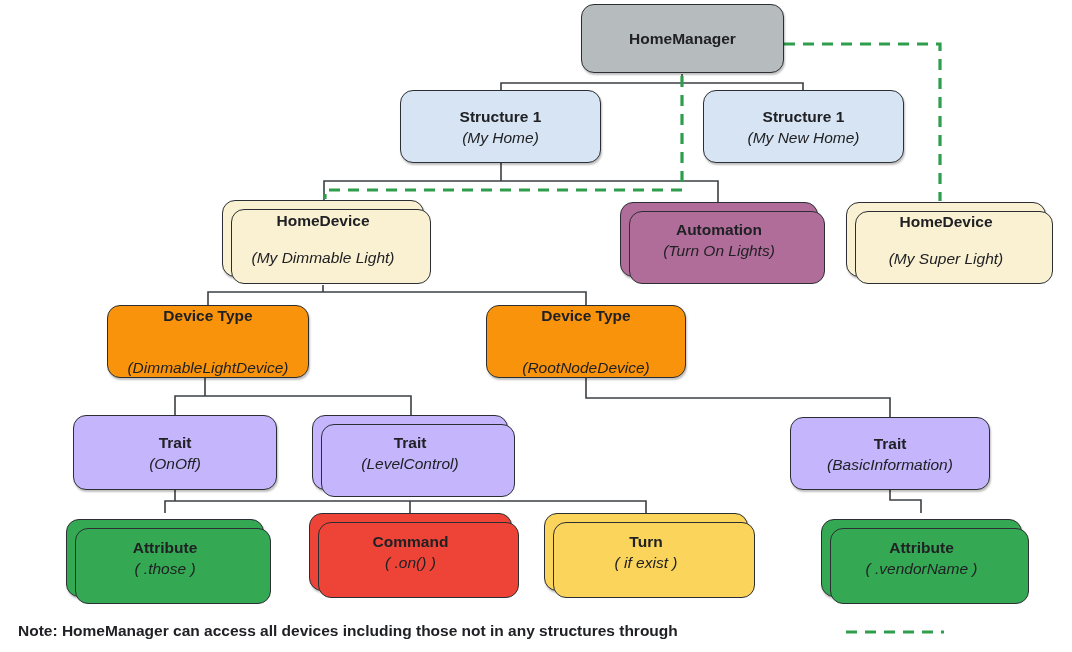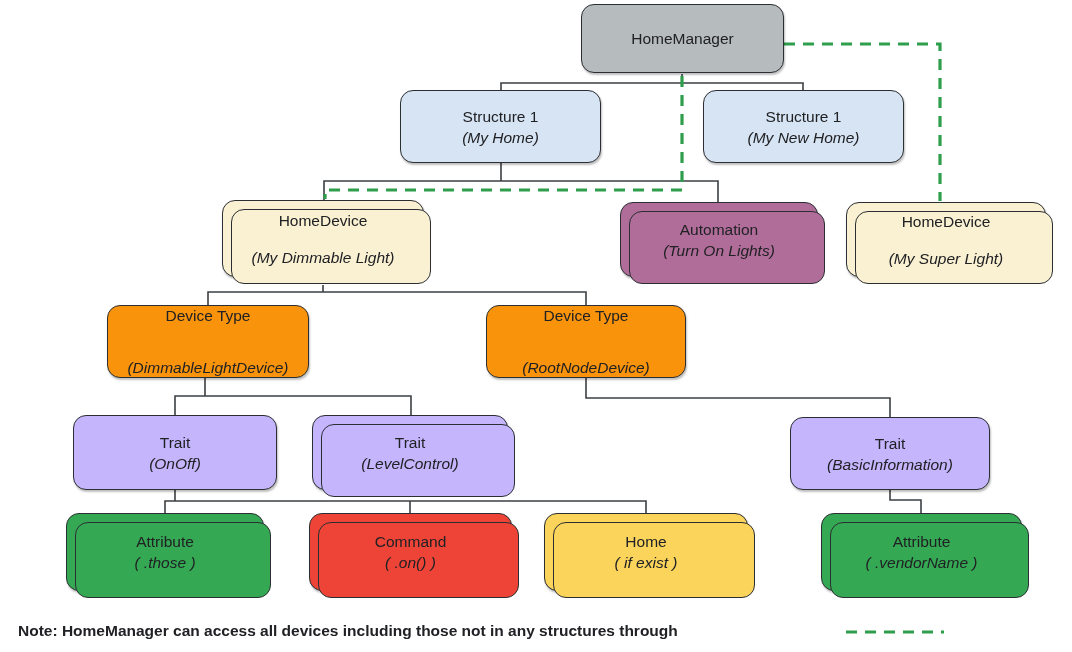--- a/index.html
+++ b/index.html
@@ -26,39 +26,39 @@
     flex-direction:column;
     align-items:center;
     justify-content:center;
     text-align:center;
     color:#202124;
     font-size:15.5px;
     line-height:21px;
     box-shadow:1px 2px 2px rgba(0,0,0,0.25);
     z-index:1;
   }
-  .node .t{font-weight:normal;}
+  .node .t{font-weight:bold;}
   .node .s{font-style:italic;}
   .stacked::before{
     content:"";
     position:absolute;
     left:8px;top:8px;right:-8px;bottom:-8px;
     background:inherit;
     border:1.6px solid #2b2f33;
     border-radius:13px;
     z-index:-1;
   }
   
   .c-gray  {background:#B6BBBE;}
   .c-blue50{background:#D6E4F3;}
   .c-cream {background:#FAF0D2;gap:16px;}
   .c-mauve {background:#B16D9A;}
   .c-orange{background:#F9930B;gap:31px;}
   .c-blue  {background:#c4b5fd;}
-  .c-green {background:#34A853;}
+  .c-green {background:#34A853;margin-top:6px;}
   .c-red   {background:#EE4437;}
   .c-yellow{background:#FBD45C;}
   
   .pos-hm  {left:581px;top:4px;  width:203px;height:69px;}
   .pos-s1  {left:400px;top:90px; width:201px;height:73px;}
   .pos-s2  {left:703px;top:90px; width:201px;height:73px;}
   .pos-hd1 {left:222px;top:200px;width:202px;height:77px;}
   .pos-auto{left:620px;top:202px;width:198px;height:75px;text-align:center;}
   .pos-hd2 {left:846px;top:202px;width:200px;height:75px;}
   .pos-dt1 {left:107px;top:305px;width:202px;height:73px;}
@@ -162,21 +162,21 @@
     <div class="t">Attribute</div>
     <div class="s">( .those )</div>
   </div>
 
   <div class="node c-red stacked pos-cmd">
     <div class="t">Command</div>
     <div class="s">( .on() )</div>
   </div>
 
   <div class="node c-yellow stacked pos-evt">
-    <div class="t">Home</div>
+    <div class="t">Turn</div>
     <div class="s">( if exist )</div>
   </div>
 
   <div class="node c-green stacked pos-at2">
     <div class="t">Attribute</div>
     <div class="s">( .vendorName )</div>
   </div>
 
   <div class="note">Note: HomeManager can access all devices including those not in any structures through</div>
 

